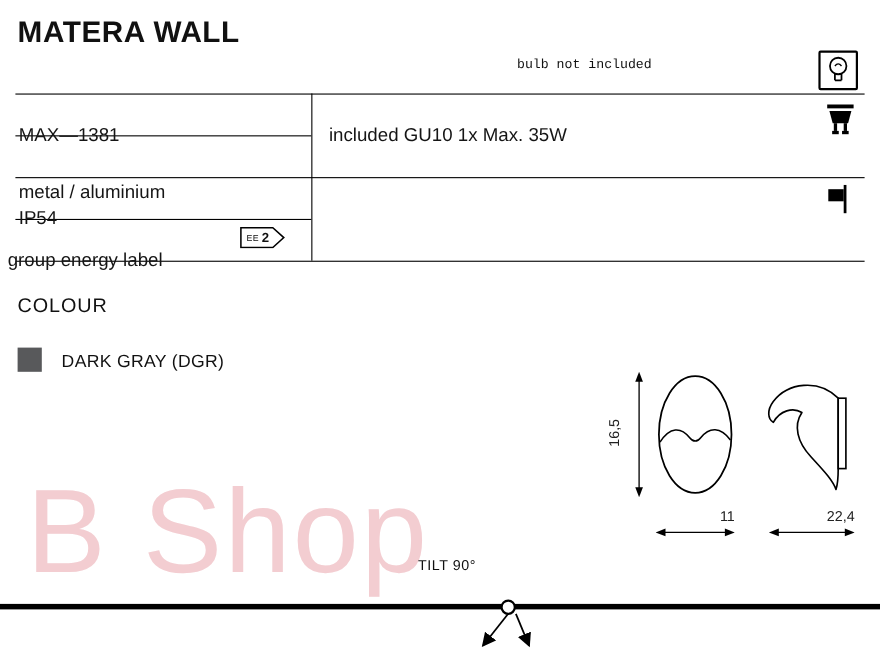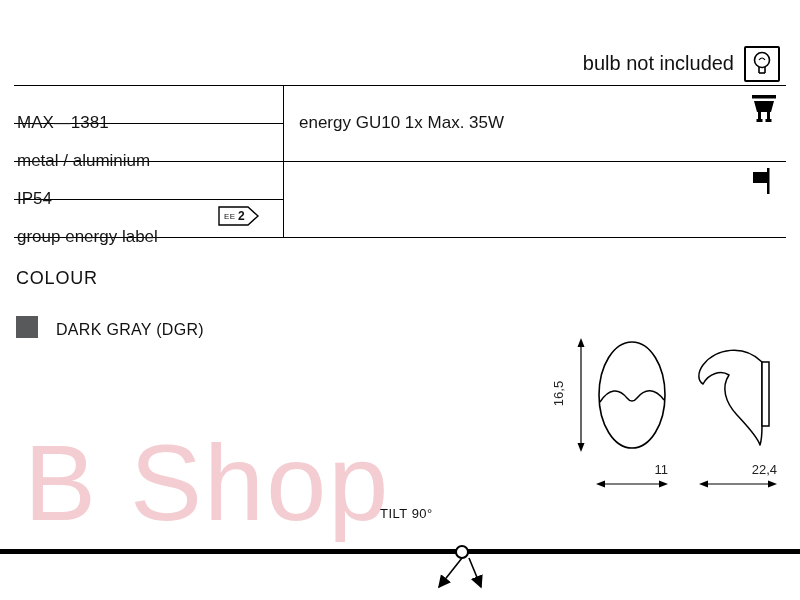--- a/index.html
+++ b/index.html
@@ -4,21 +4,21 @@
 <style>
   * { margin:0; padding:0; box-sizing:border-box; }
   html,body { background:#fff; }
   body { font-family:"Liberation Sans", sans-serif; color:#111; }
   .page { position:relative; width:800px; height:600px; background:#fff; overflow:hidden; }
   .abs { position:absolute; }
   .hline { position:absolute; height:1px; background:#000; z-index:1; }
   .vline { position:absolute; width:1px; background:#000; z-index:1; }
   .cell { position:absolute; font-size:17px; color:#151515; z-index:1; white-space:nowrap;margin-top:20px; }
   .title { position:absolute; left:16px; top:14px; font-size:27px; font-weight:bold; letter-spacing:0.5px; z-index:1; }
-  .bulb-note-text { position:absolute; left:470px; top:52px; width:264px; text-align:right; font-size:20px; z-index:1; }
+  .bulb-note-text { position:absolute; left:470px; top:52px; width:264px; font-size:12px; z-index:1;font-family:Liberation Mono, monospace; }
   .bulb-box { position:absolute; left:744px; top:46px; width:36px; height:36px; border:2px solid #000; border-radius:2px; z-index:1; display:flex; align-items:center; justify-content:center; }
   .colour-heading { position:absolute; left:16px; top:268px; font-size:18px; letter-spacing:0.8px; z-index:1; }
   .swatch { position:absolute; left:16px; top:316px; width:22px; height:22px; z-index:1; }
   .swatch-label { position:absolute; left:56px; top:321px; font-size:16px; letter-spacing:0.3px; z-index:1; }
   .dim-label { position:absolute; font-size:13px; color:#222; text-align:right; z-index:1; }
   .dim-label-v { position:absolute; left:536px; top:386px; width:44px; font-size:13px; color:#222; text-align:center; transform:rotate(-90deg); z-index:1; }
   .energy-badge { position:absolute; left:218px; top:206px; width:42px; height:16px; z-index:1; }
   .energy-badge .ee { position:absolute; left:6px; top:6px; font-size:8px; letter-spacing:0.5px; }
   .energy-badge .num { position:absolute; left:20px; top:3px; font-size:12px; font-weight:bold; }
   .watermark { position:absolute; left:24px; top:424px; font-family:Liberation Sans, sans-serif; font-size:108px; line-height:1.1; color:#f3cdd1; letter-spacing:2px; z-index:0; white-space:nowrap; }
@@ -28,43 +28,44 @@
   .drawing { position:absolute; z-index:1; }
   svg { display:block; }
 </style>
 </head>
 <body>
 
 <div class="page">
 
   <div class="watermark">B Shop</div>
 
+  <div class="title">MATERA WALL</div>
   <div class="bulb-note-text">bulb not included</div>
   <div class="bulb-box">
     <svg width="30" height="30" viewBox="0 0 30 30">
       <circle cx="15" cy="11" r="7.5" fill="none" stroke="#000" stroke-width="1.6"></circle>
       <path d="M12,11 q3,-4 6,0" fill="none" stroke="#000" stroke-width="1.2"></path>
       <line x1="12" y1="18" x2="12" y2="24" stroke="#000" stroke-width="1.6"></line>
       <line x1="18" y1="18" x2="18" y2="24" stroke="#000" stroke-width="1.6"></line>
       <line x1="12" y1="24" x2="18" y2="24" stroke="#000" stroke-width="1.6"></line>
     </svg>
   </div>
 
   <div class="hline" style="left:14px; top:85px;  width:772px;"></div>
   <div class="hline" style="left:14px; top:123px; width:269px;"></div>
   <div class="hline" style="left:14px; top:161px; width:772px;"></div>
   <div class="hline" style="left:14px; top:199px; width:269px;"></div>
   <div class="hline" style="left:14px; top:237px; width:772px;"></div>
   <div class="vline" style="left:283px; top:85px; height:152px;"></div>
 
   <div class="cell" style="left:17px;  top:93px;">MAX—1381</div>
-  <div class="cell" style="left:17px;  top:131px;">metal / aluminium</div>
+  <div class="cell" style="left:17px;  top:145px;">metal / aluminium</div>
   <div class="cell" style="left:17px;  top:169px;">IP54</div>
-  <div class="cell" style="left:17px;  top:207px;">group energy label</div>
-  <div class="cell" style="left:299px; top:93px;">energy GU10 1x Max. 35W</div>
+  <div class="cell" style="left:7px;  top:207px;">group energy label</div>
+  <div class="cell" style="left:299px; top:93px;">included GU10 1x Max. 35W</div>
 
   <div class="energy-badge">
     <svg width="42" height="20" viewBox="0 0 42 20" style="position:absolute; left:0; top:0;">
       <polygon points="1,1 30,1 40,10 30,19 1,19" fill="none" stroke="#000" stroke-width="1.4"></polygon>
     </svg>
     <span class="ee">EE</span>
     <span class="num">2</span>
   </div>
 
   <div class="abs" style="left:750px; top:94px; z-index:1;">

